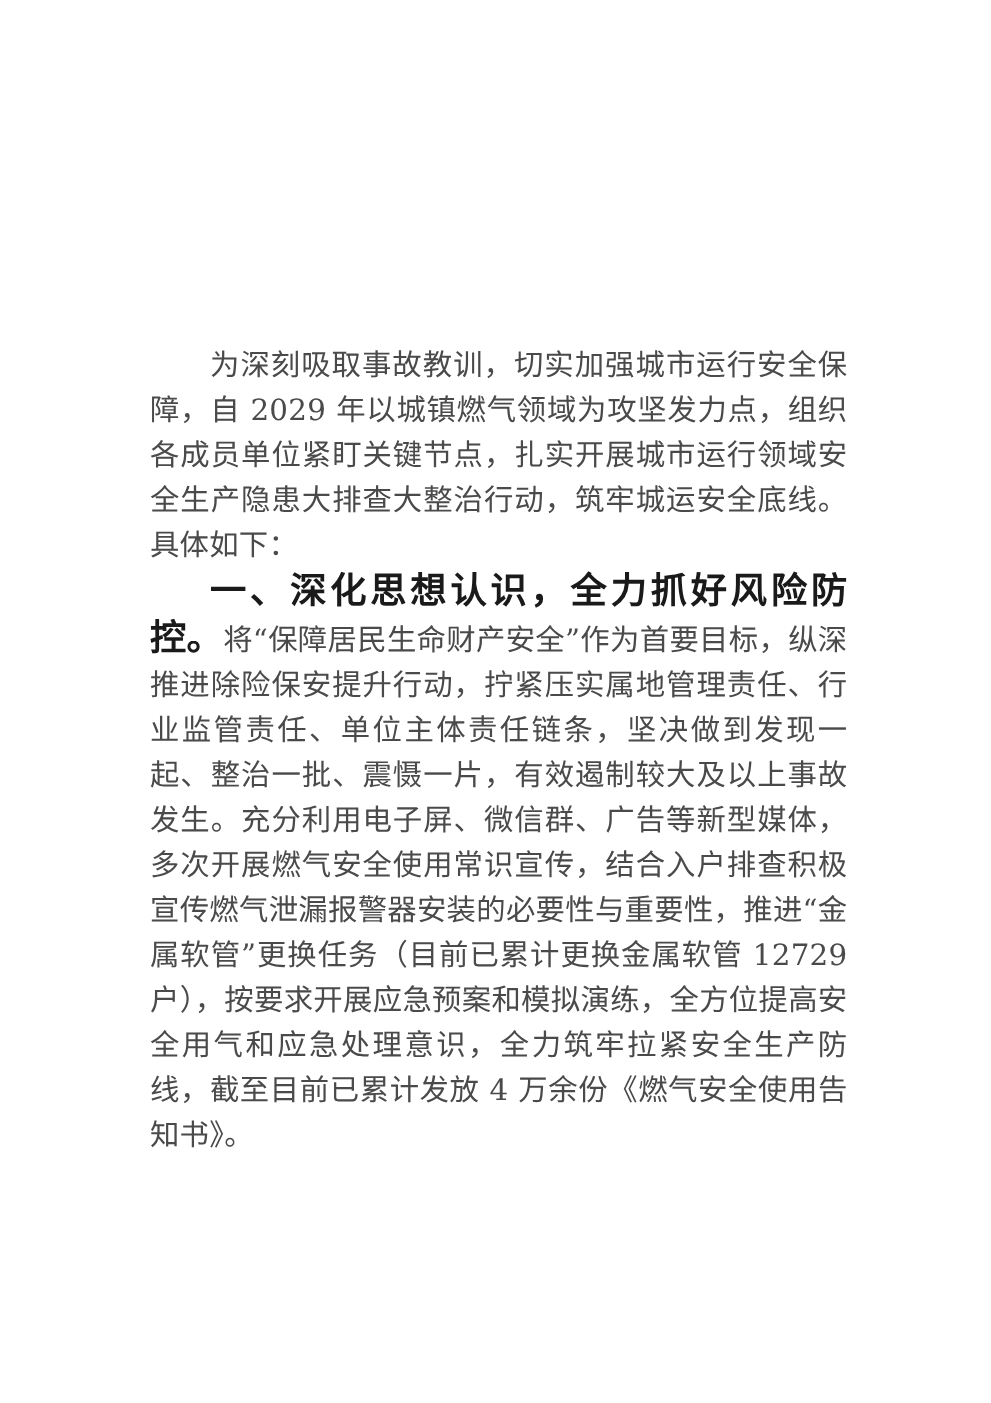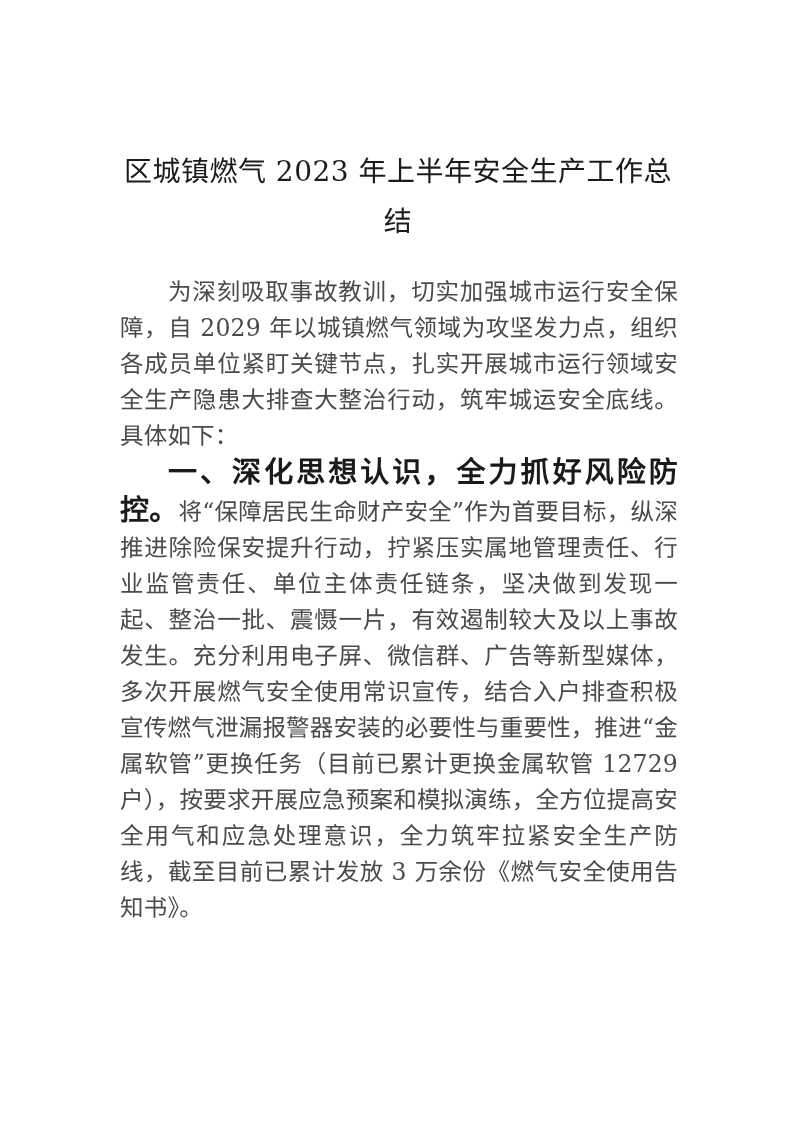--- a/index.html
+++ b/index.html
@@ -76,27 +76,26 @@
 
   .para + .para {
     margin-top: 0;
   }
 </style>
 </head>
 <body>
 
 <div class="page">
 
-  <h1 class="doc-title">区城镇燃气 2023 年上半年安全生产工作总结</h1>
 
   <div class="body-block">
 
     <p class="para">
       <span class="sec-head"></span><span>为深刻吸取事故教训，切实加强城市运行安全保障，自 2029 年以城镇燃气领域为攻坚发力点，组织各成员单位紧盯关键节点，扎实开展城市运行领域安全生产隐患大排查大整治行动，筑牢城运安全底线。具体如下：</span>
     </p>
 
     <p class="para">
-      <span class="sec-head">一、深化思想认识，全力抓好风险防控。</span><span>将“保障居民生命财产安全”作为首要目标，纵深推进除险保安提升行动，拧紧压实属地管理责任、行业监管责任、单位主体责任链条，坚决做到发现一起、整治一批、震慑一片，有效遏制较大及以上事故发生。充分利用电子屏、微信群、广告等新型媒体，多次开展燃气安全使用常识宣传，结合入户排查积极宣传燃气泄漏报警器安装的必要性与重要性，推进“金属软管”更换任务（目前已累计更换金属软管 12729 户），按要求开展应急预案和模拟演练，全方位提高安全用气和应急处理意识，全力筑牢拉紧安全生产防线，截至目前已累计发放 3 万余份《燃气安全使用告知书》。</span>
+      <span class="sec-head">一、深化思想认识，全力抓好风险防控。</span><span>将“保障居民生命财产安全”作为首要目标，纵深推进除险保安提升行动，拧紧压实属地管理责任、行业监管责任、单位主体责任链条，坚决做到发现一起、整治一批、震慑一片，有效遏制较大及以上事故发生。充分利用电子屏、微信群、广告等新型媒体，多次开展燃气安全使用常识宣传，结合入户排查积极宣传燃气泄漏报警器安装的必要性与重要性，推进“金属软管”更换任务（目前已累计更换金属软管 12729 户），按要求开展应急预案和模拟演练，全方位提高安全用气和应急处理意识，全力筑牢拉紧安全生产防线，截至目前已累计发放 4 万余份《燃气安全使用告知书》。</span>
     </p>
 
 
   </div>
 </div>
 
 </body></html>

